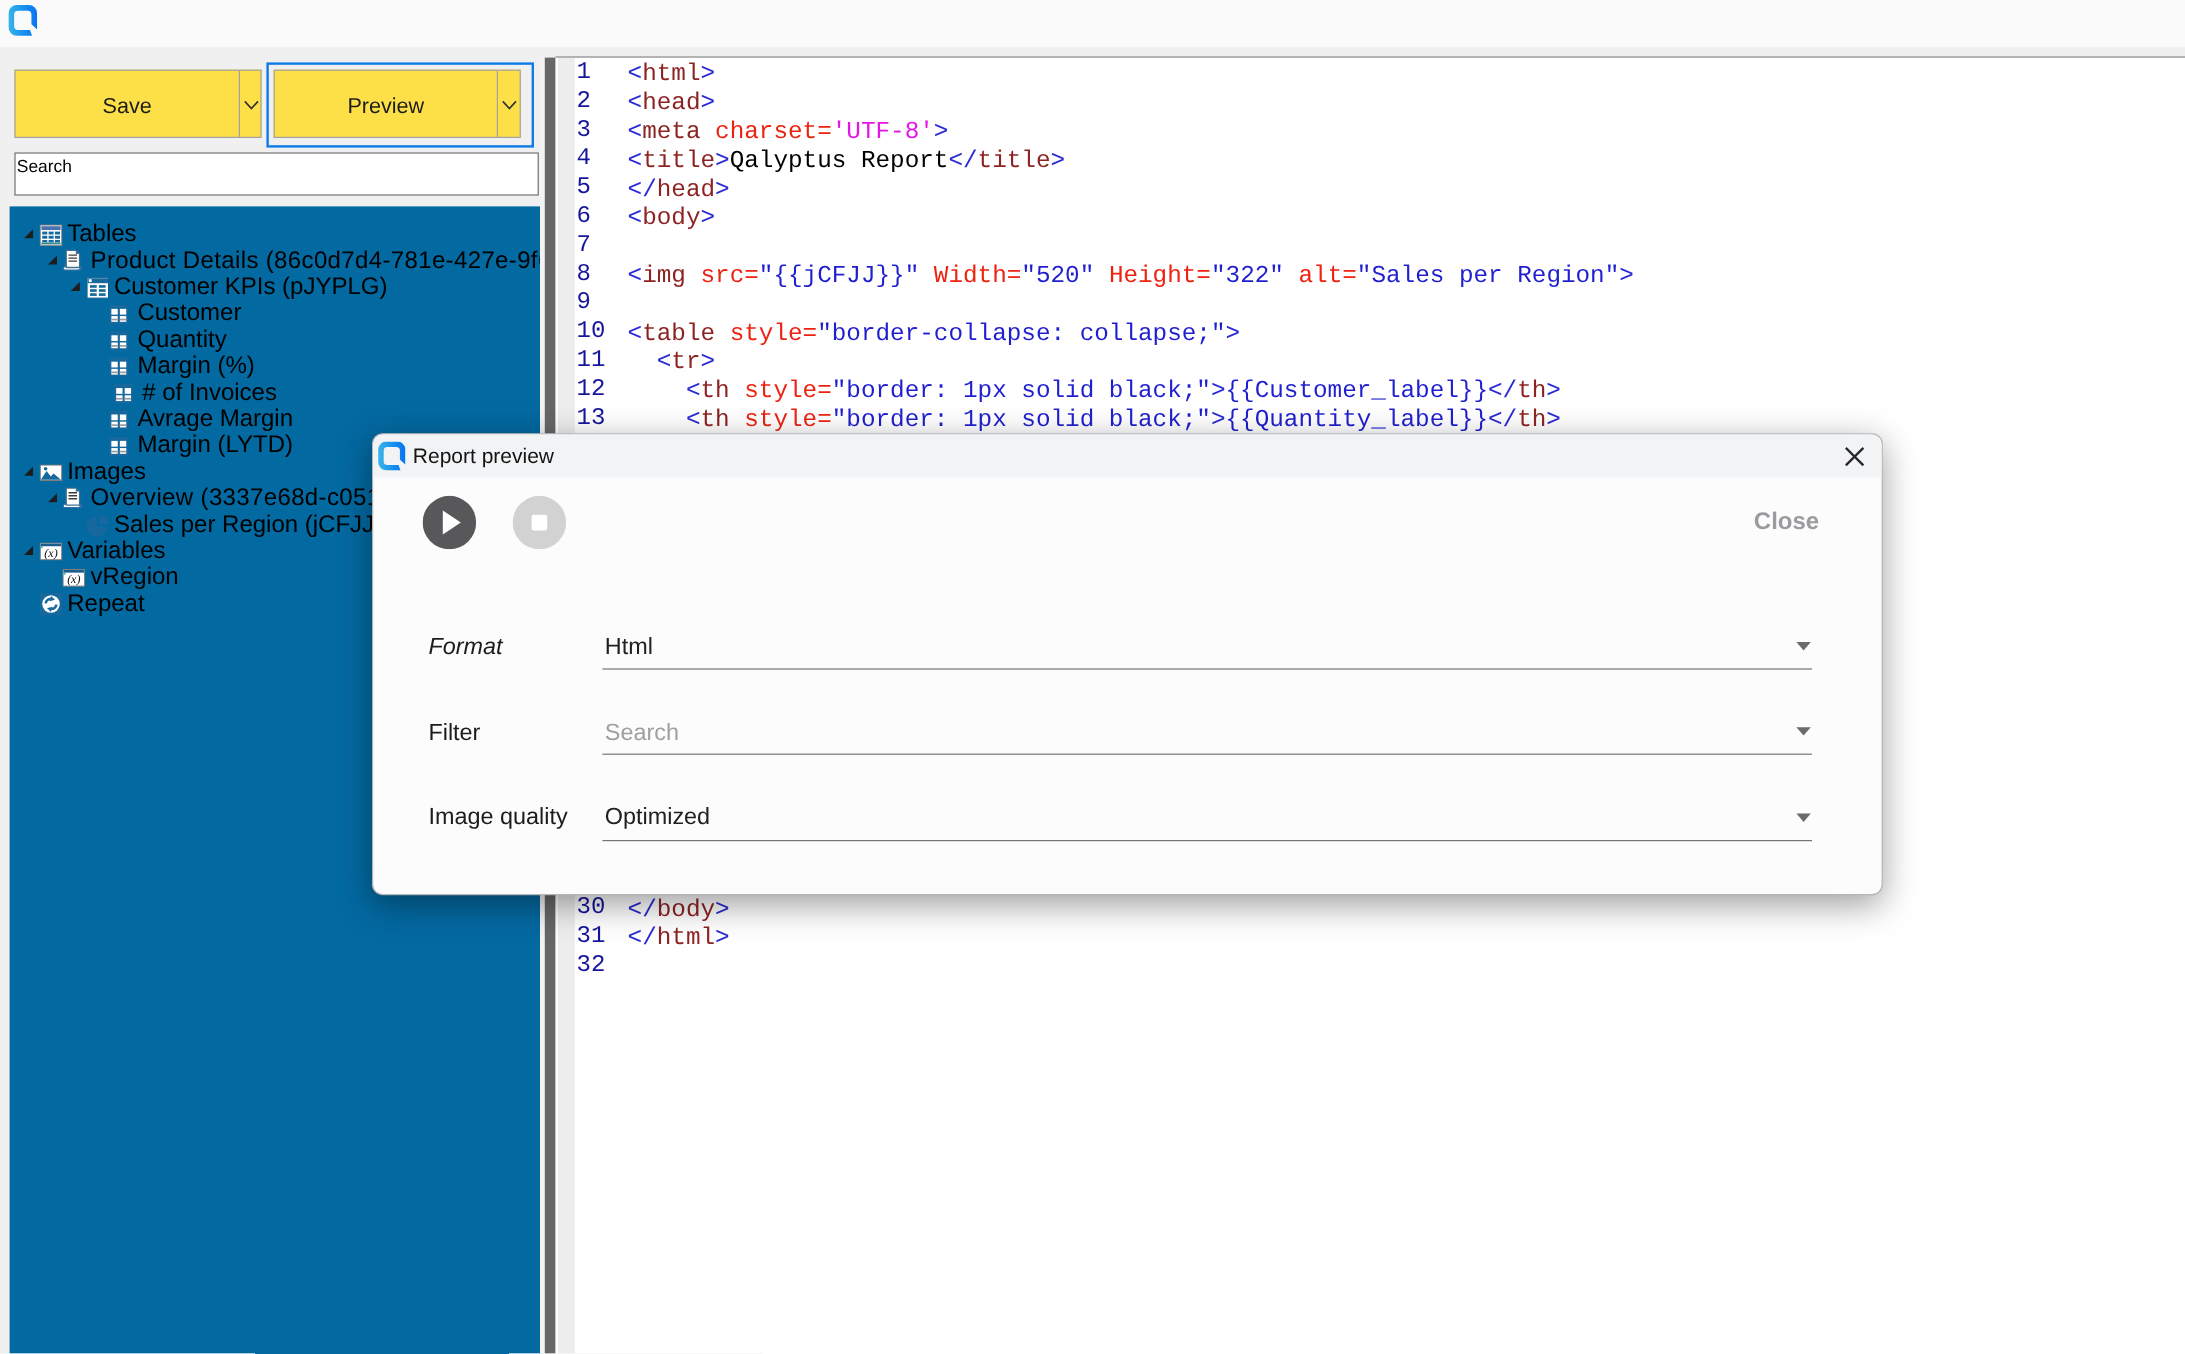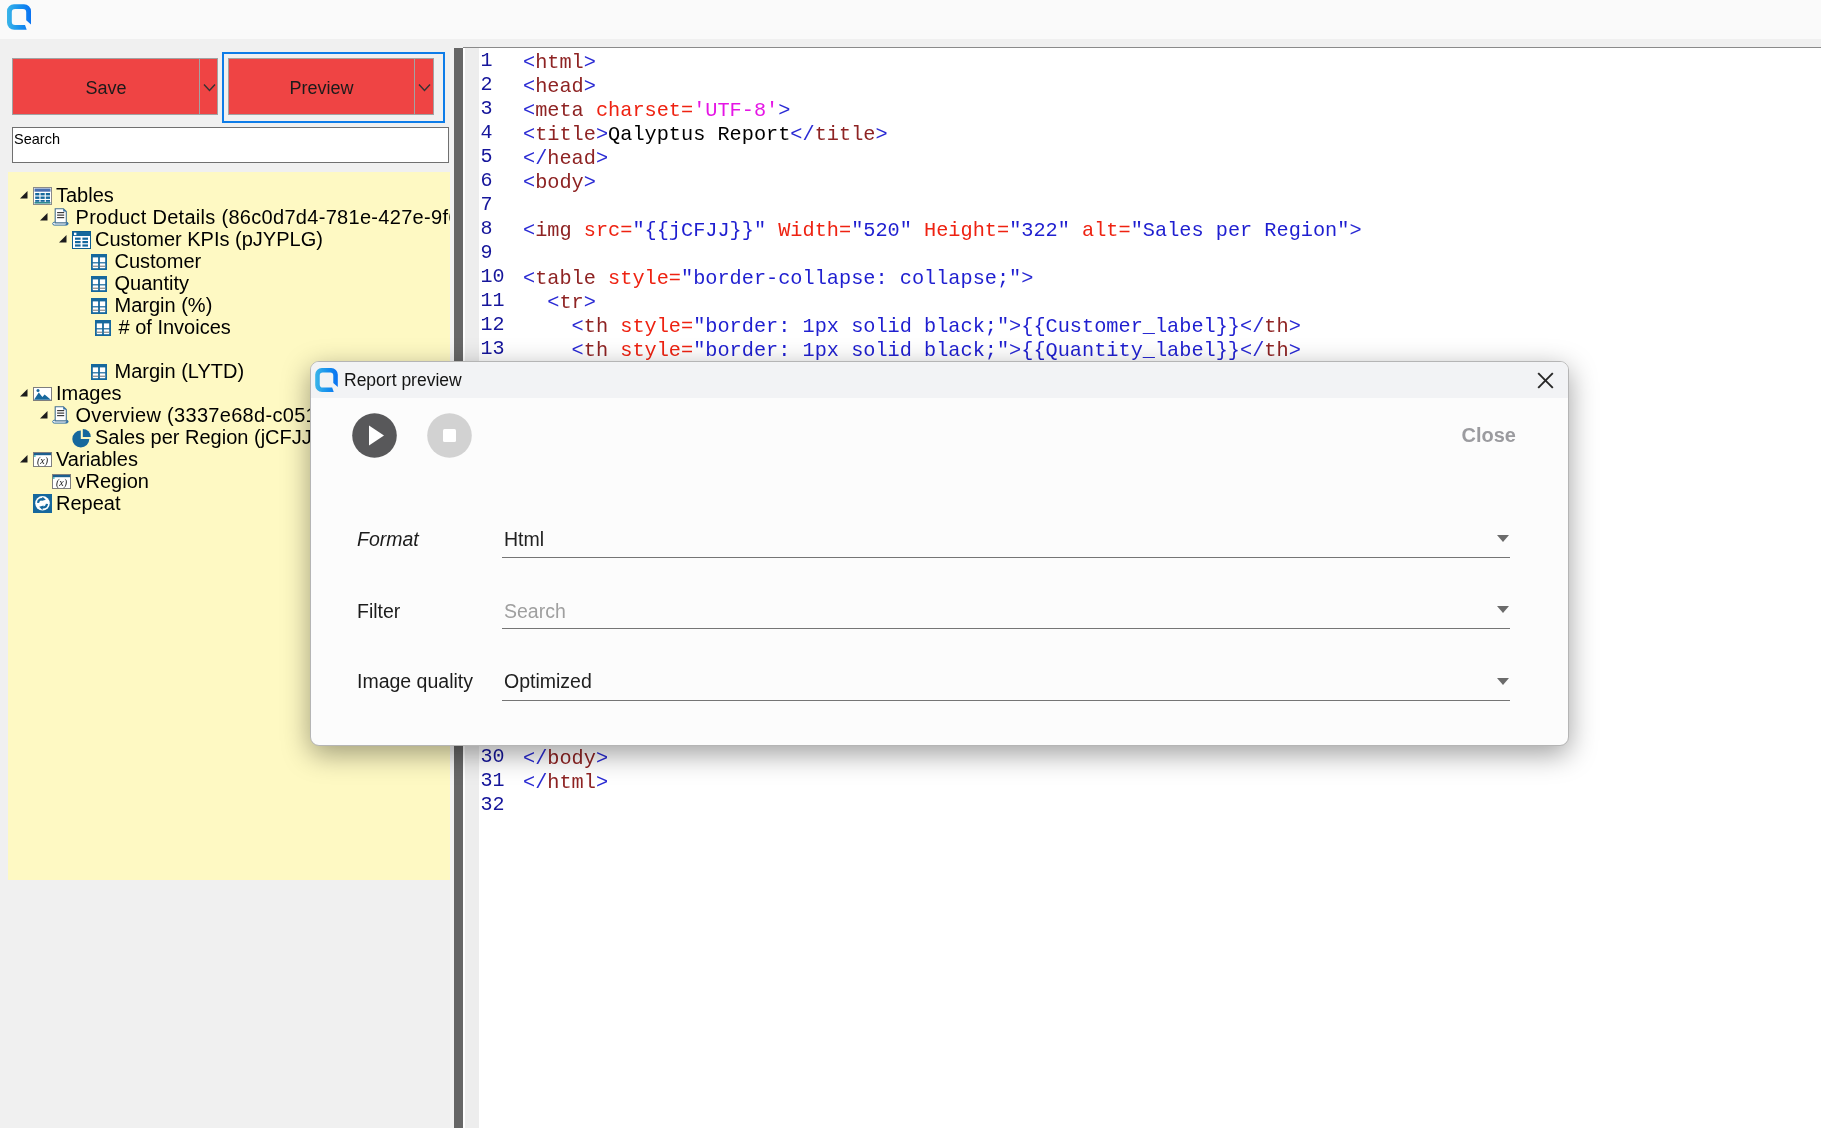--- a/index.html
+++ b/index.html
@@ -1,28 +1,28 @@
 <!DOCTYPE html>
 <html><head>
 <meta charset="utf-8">
 <style>
   html,body{margin:0;padding:0;}
   body{width:1821px;height:1128px;overflow:hidden;background:#f0f0f0;
        font-family:"Liberation Sans",sans-serif;}
   .abs{position:absolute;}
   #app{position:relative;width:1821px;height:1128px;}
   #topband{left:0;top:0;width:1821px;height:39px;background:#fafafa;}
-  .sbtn{background:#ef4444;border:1px solid #a2a2a2;box-sizing:border-box;}
+  .sbtn{background:#fde047;border:1px solid #a2a2a2;box-sizing:border-box;}
   .sbtn .lbl{position:absolute;top:0;bottom:0;left:0;display:flex;align-items:center;justify-content:center;
       font-size:18px;color:#1b1b1b;padding-top:4px;box-sizing:border-box;}
   .sbtn .sep{position:absolute;top:0;bottom:0;width:1px;background:#a2a2a2;}
   #prevfocus{left:222px;top:52px;width:223px;height:71px;border:2px solid #0d7ce8;box-sizing:border-box;}
   #searchbox{left:12px;top:127px;width:437px;height:36px;background:#fff;border:1px solid #707070;box-sizing:border-box;}
   #searchbox span{position:absolute;left:1px;top:3px;font-size:14.5px;color:#000;}
-  #tree{left:8px;top:172px;width:443px;height:708px;background:#fef9c3;overflow:hidden;}
+  #tree{left:8px;top:172px;width:443px;height:956px;background:#0369a1;overflow:hidden;}
   .trow{position:absolute;height:22px;width:600px;}
   .trow .txt{position:absolute;top:-1px;font-size:20px;line-height:22px;color:#000;white-space:pre;}
   .trow svg{position:absolute;}
   #leftgap{left:450px;top:48px;width:4px;height:1080px;background:#f3f3f3;}
   #splitter{left:454px;top:48px;width:9px;height:1080px;background:#676767;}
   #edtop{left:463px;top:47px;width:1358px;height:1px;background:#8a8a8a;}
   #editor{left:463px;top:48px;width:1358px;height:1080px;background:#fff;}
   #mstrip{left:465px;top:48px;width:14px;height:1080px;background:#ededed;}
   #gutter{left:480.5px;top:49px;font-family:"Liberation Mono",monospace;font-size:20px;line-height:24px;
       color:#16169b;white-space:pre;}
@@ -194,20 +194,36 @@
             <rect x="8.9" y="3.4" width="5.3" height="4.8"></rect>
 <rect x="1.8" y="9.4" width="5.3" height="4.8"></rect>
             <rect x="8.9" y="9.4" width="5.3" height="4.8"></rect>
 </g>
 <g fill="#9a9a9a">
 <rect x="1.8" y="11.6" width="5.3" height="1.4"></rect>
             <rect x="8.9" y="11.6" width="5.3" height="1.4"></rect>
 </g>
         </svg>
         <span class="txt" style="left:106.5px;"># of Invoices</span>
+      </div>
+<div class="trow" style="left:0;top:167px;">
+        <svg style="left:83.0px;top:3px" width="16" height="16" viewBox="0 0 16 16">
+<rect x="0" y="0" width="16" height="16" fill="#16689d"></rect>
+<g fill="#fff">
+<rect x="1.8" y="3.4" width="5.3" height="4.8"></rect>
+            <rect x="8.9" y="3.4" width="5.3" height="4.8"></rect>
+<rect x="1.8" y="9.4" width="5.3" height="4.8"></rect>
+            <rect x="8.9" y="9.4" width="5.3" height="4.8"></rect>
+</g>
+<g fill="#9a9a9a">
+<rect x="1.8" y="11.6" width="5.3" height="1.4"></rect>
+            <rect x="8.9" y="11.6" width="5.3" height="1.4"></rect>
+</g>
+        </svg>
+        <span class="txt" style="left:106.5px;">Avrage Margin</span>
       </div>
 <div class="trow" style="left:0;top:189px;">
         <svg style="left:83.0px;top:3px" width="16" height="16" viewBox="0 0 16 16">
 <rect x="0" y="0" width="16" height="16" fill="#16689d"></rect>
 <g fill="#fff">
 <rect x="1.8" y="3.4" width="5.3" height="4.8"></rect>
             <rect x="8.9" y="3.4" width="5.3" height="4.8"></rect>
 <rect x="1.8" y="9.4" width="5.3" height="4.8"></rect>
             <rect x="8.9" y="9.4" width="5.3" height="4.8"></rect>
 </g>

